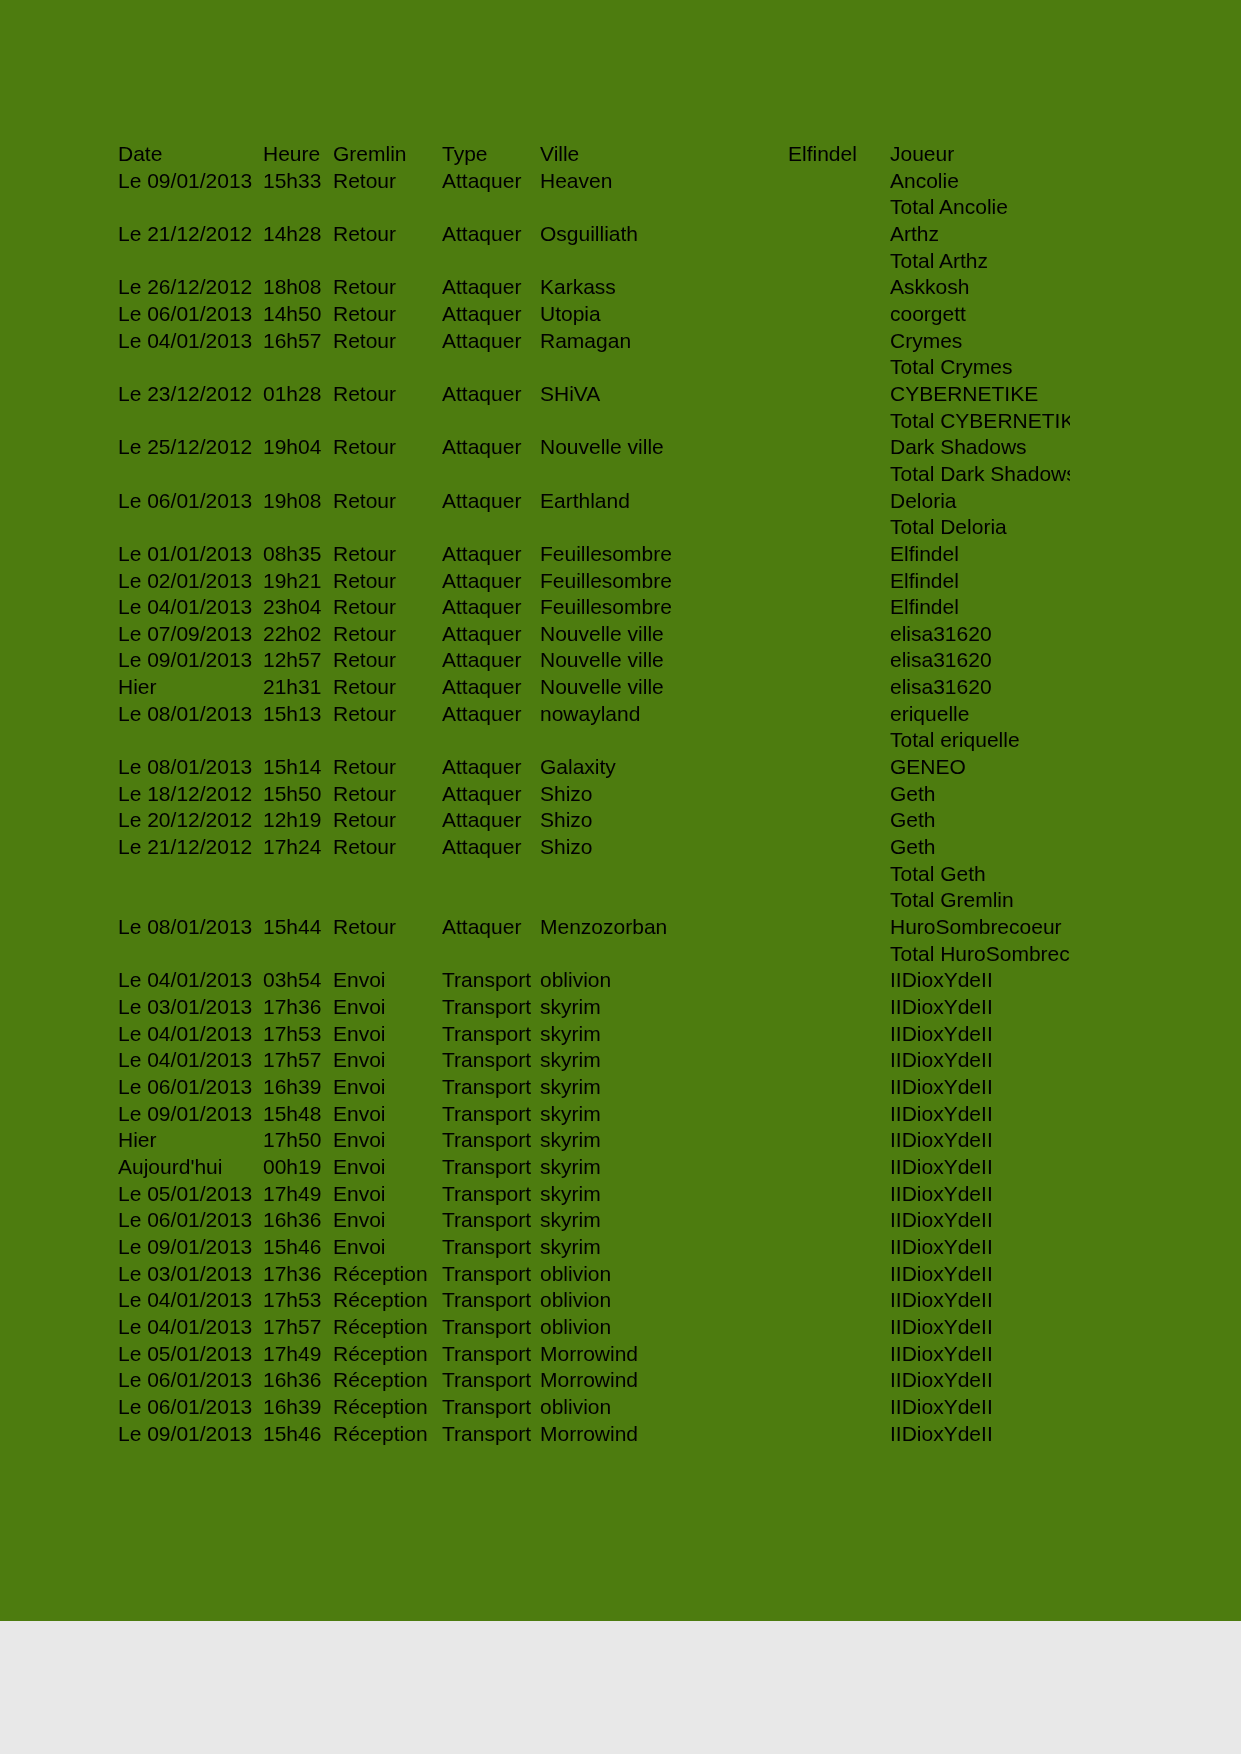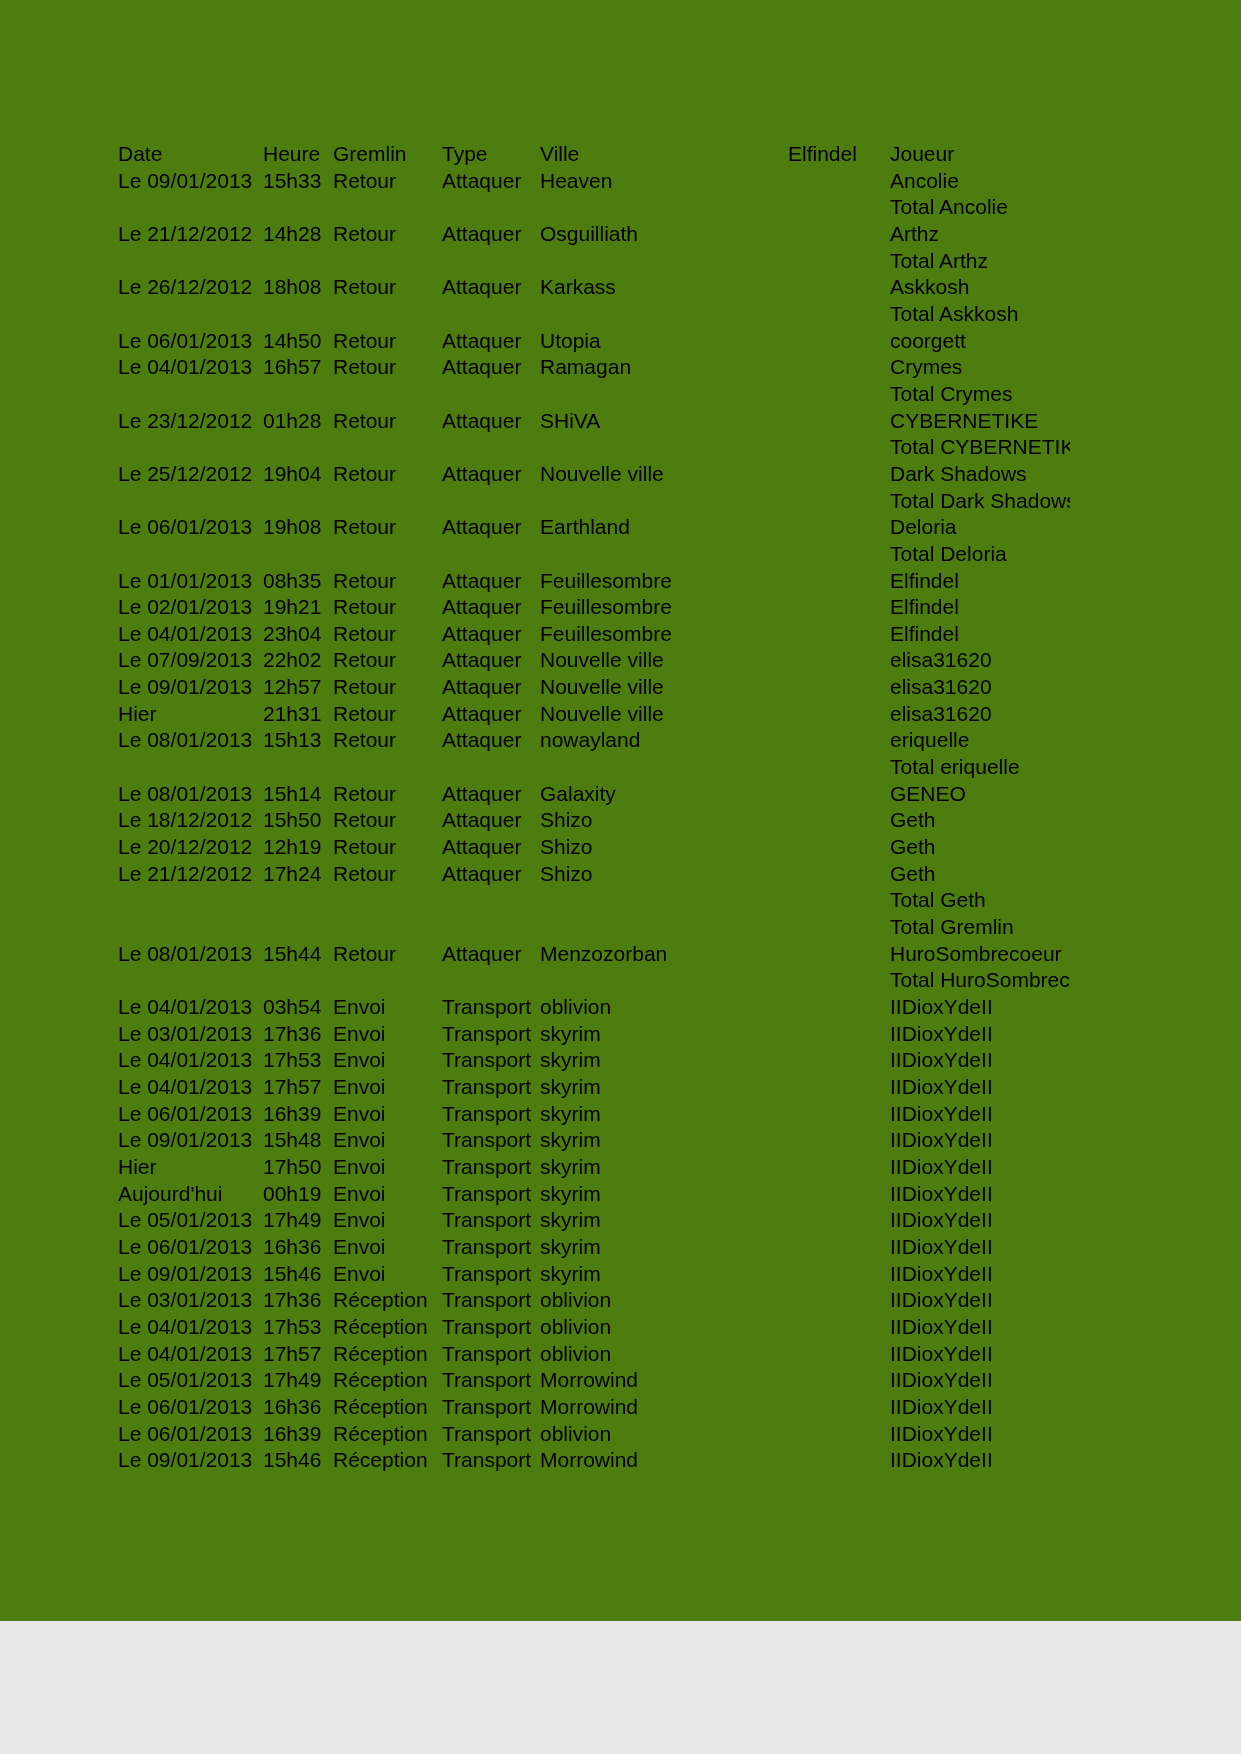--- a/index.html
+++ b/index.html
@@ -82,29 +82,20 @@
         </div>
         <div class="row">
           <div class="c c-date">Le 26/12/2012</div>
           <div class="c c-heure">18h08</div>
           <div class="c c-action">Retour</div>
           <div class="c c-type">Attaquer</div>
           <div class="c c-ville">Karkass</div>
           <div class="c c-royaume"></div>
           <div class="c c-joueur">Askkosh</div>
         </div>
-        <div class="row total">
-          <div class="c c-date"></div>
-          <div class="c c-heure"></div>
-          <div class="c c-action"></div>
-          <div class="c c-type"></div>
-          <div class="c c-ville"></div>
-          <div class="c c-royaume"></div>
-          <div class="c c-joueur">Total Askkosh</div>
-        </div>
         <div class="row">
           <div class="c c-date">Le 06/01/2013</div>
           <div class="c c-heure">14h50</div>
           <div class="c c-action">Retour</div>
           <div class="c c-type">Attaquer</div>
           <div class="c c-ville">Utopia</div>
           <div class="c c-royaume"></div>
           <div class="c c-joueur">coorgett</div>
         </div>
         <div class="row">

